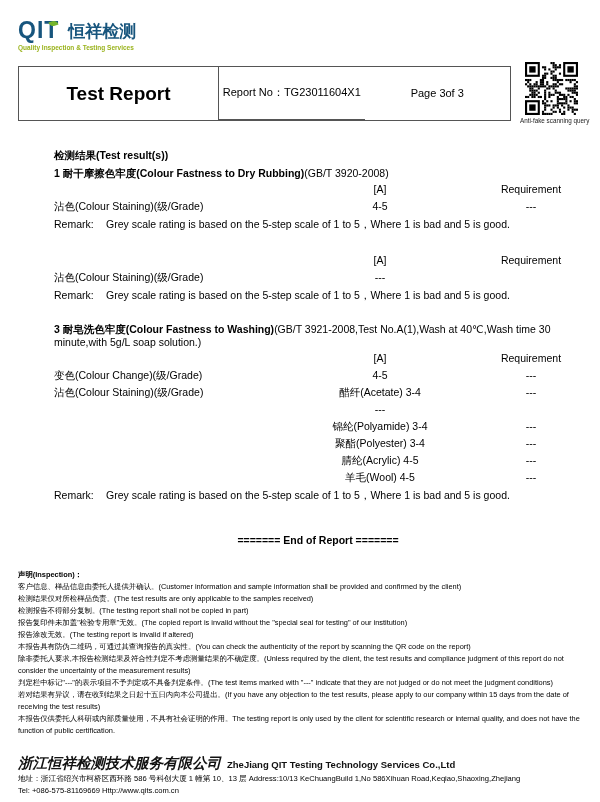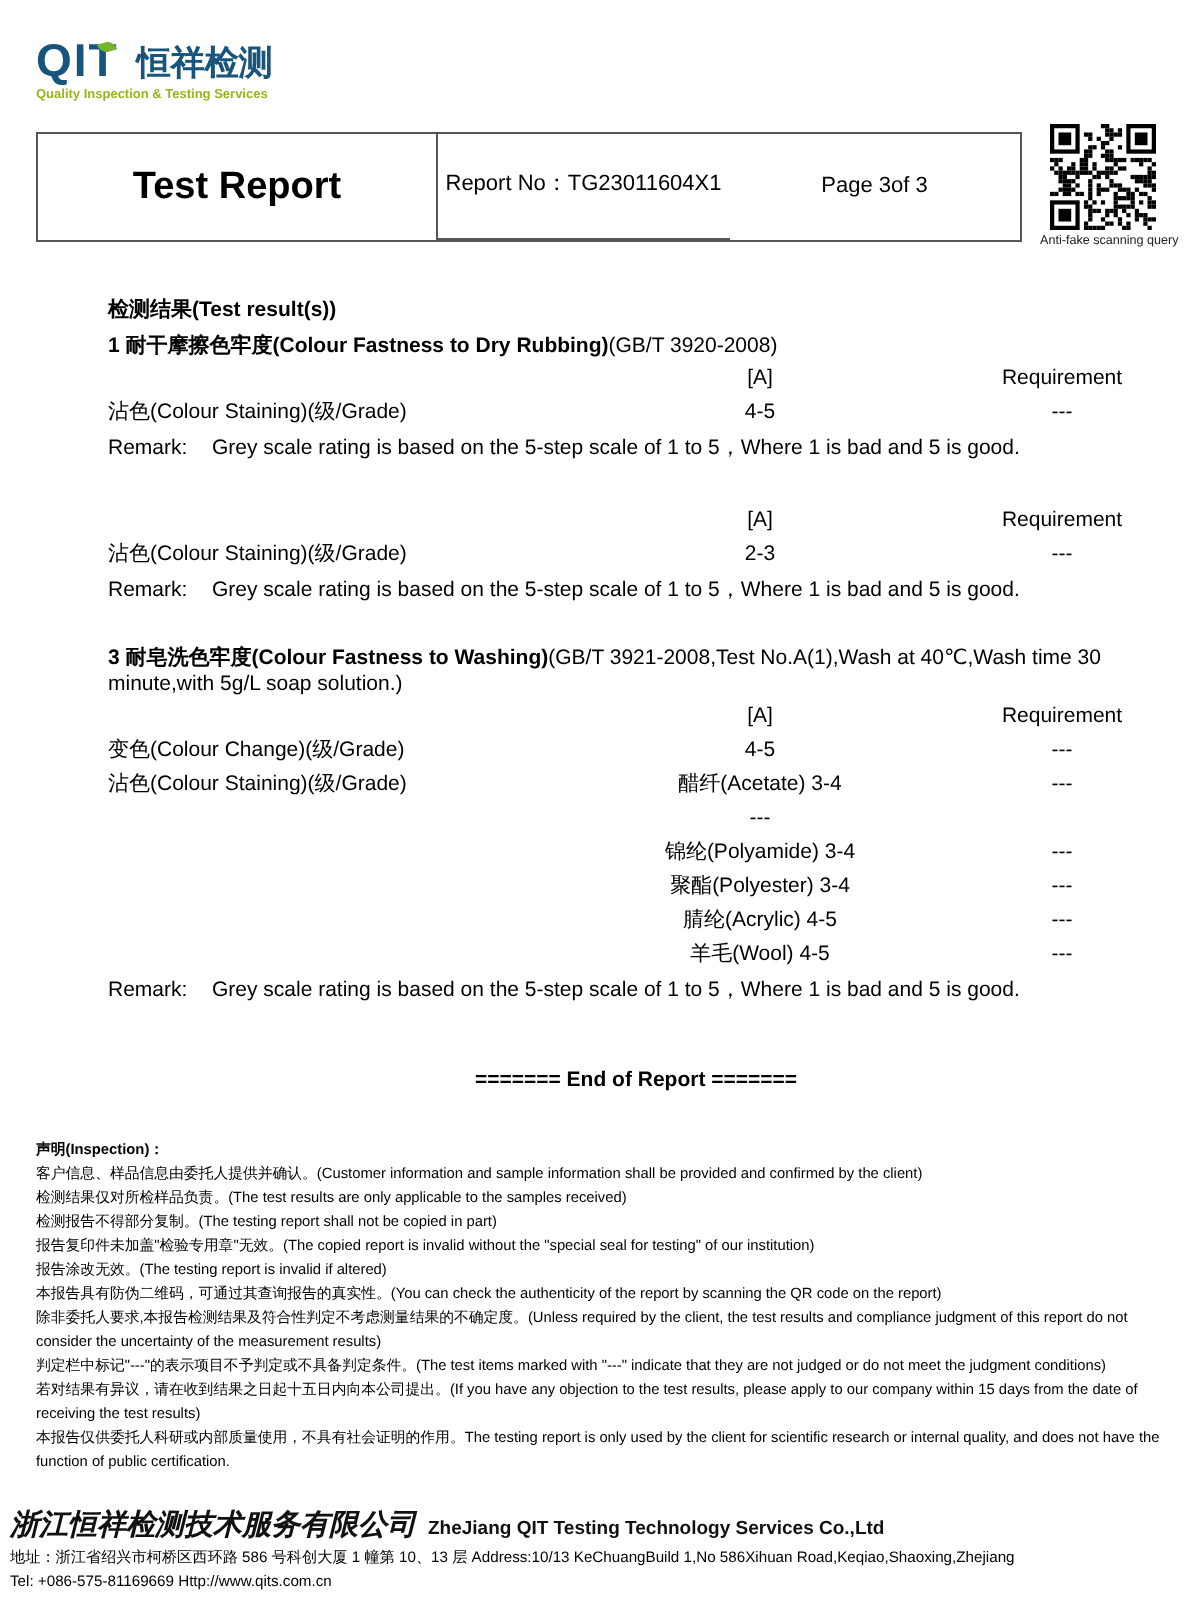--- a/index.html
+++ b/index.html
@@ -42,21 +42,21 @@
   .remark{margin-top:1px;line-height:17px;}
   .remark-label{display:inline-block;min-width:52px;}
   .end-line{text-align:center;font-weight:bold;margin-top:30px;font-size:10.5px;}
 
   
   .declaration{margin-top:22px;font-size:7.4px;line-height:12px;}
   .decl-heading{font-weight:bold;}
   .decl-item{color:#000;}
 
   
-  .footer{position:absolute;left:5px;right:18px;top:754px;}
+  .footer{position:absolute;left:18px;right:18px;top:754px;}
   .f-line1{display:flex;align-items:baseline;gap:6px;}
   .company-cn{font-family:"DejaVu Serif","Liberation Serif",serif;font-style:italic;font-weight:bold;font-size:14.5px;color:#111;}
   .company-en{font-size:9.5px;font-weight:bold;color:#111;}
   .f-line2,.f-line3{font-size:7.6px;margin-top:2px;color:#000;}
 </style>
 </head>
 <body>
 
 <div class="page">
 
@@ -320,21 +320,20 @@
 
   <div class="section">
     <div class="grid head-row">
       <div></div>
       <div class="center">[A]</div>
       <div class="center">Requirement</div>
     </div>
     <div class="rows">
   <div class="grid result-row">
     <div class="label">沾色(Colour Staining)(级/Grade)</div>
-    <div class="center value">2-3</div>
     <div class="center req">---</div>
   </div>
 </div>
     <div class="remark"><span class="remark-label">Remark:</span><span class="remark-text">Grey scale rating is based on the 5-step scale of 1 to 5，Where 1 is bad and 5 is good.</span></div>
   </div>
 
   <div class="section">
     <div class="section-title"><span class="t-bold">3 耐皂洗色牢度(Colour Fastness to Washing)</span><span class="t-rest">(GB/T 3921-2008,Test No.A(1),Wash at 40℃,Wash time 30 minute,with 5g/L soap solution.)</span></div>
     <div class="grid head-row">
       <div></div>

